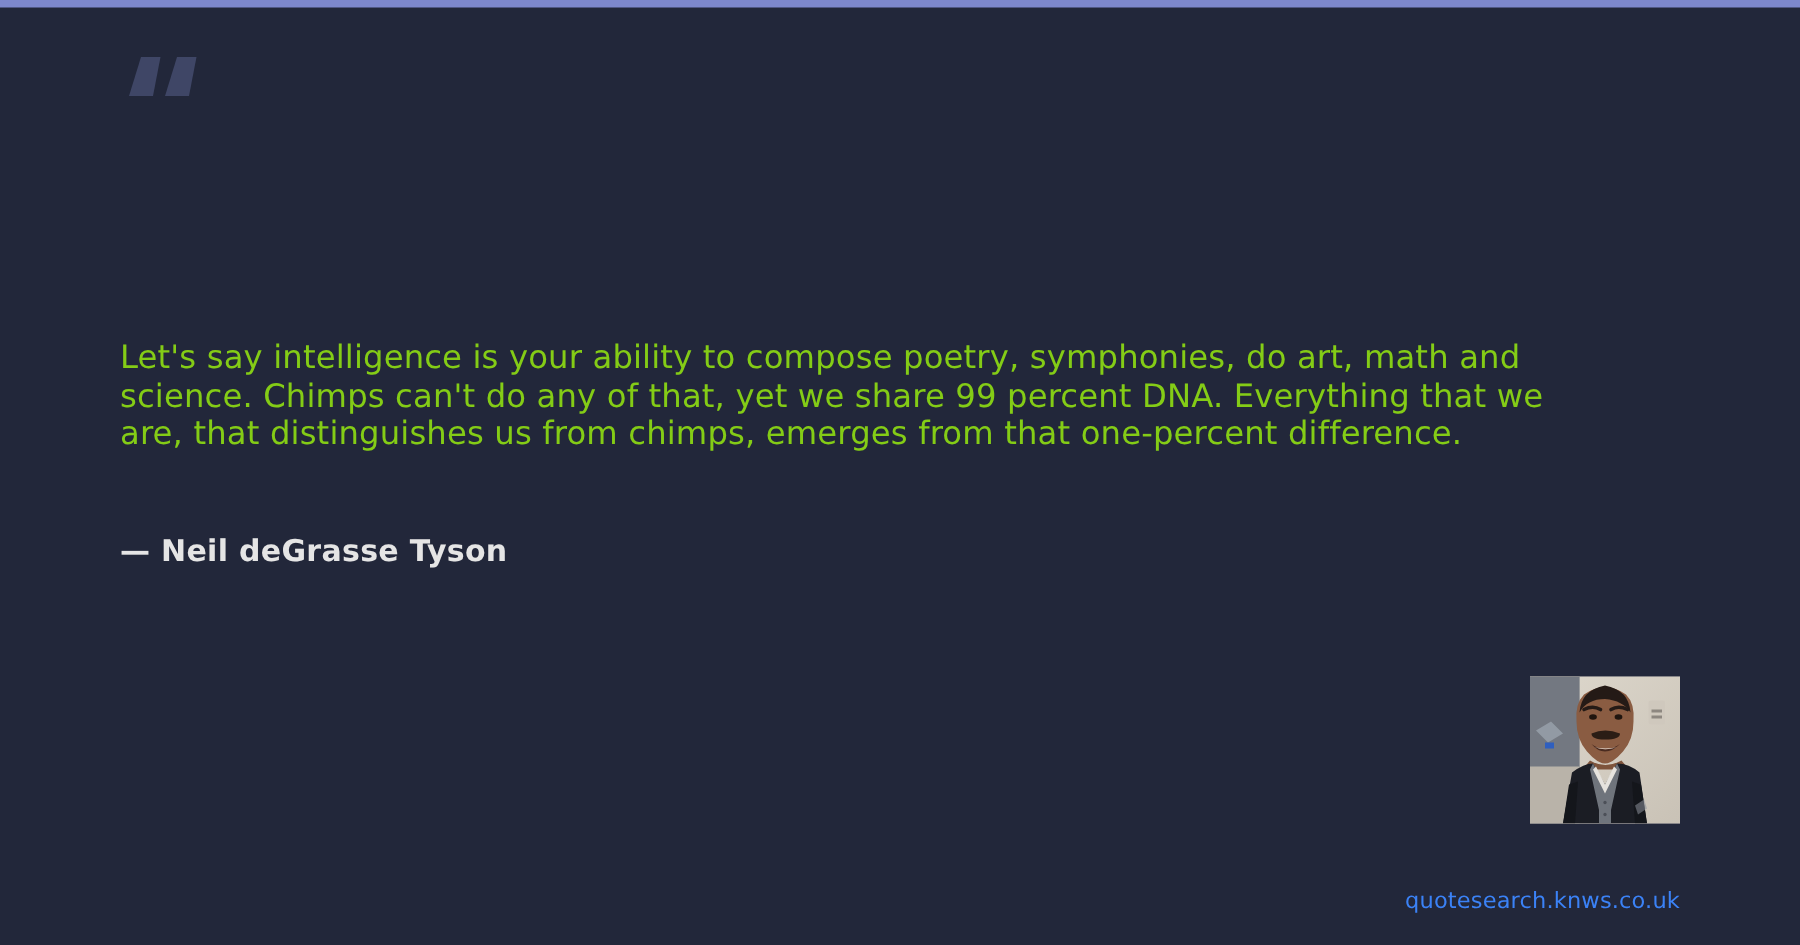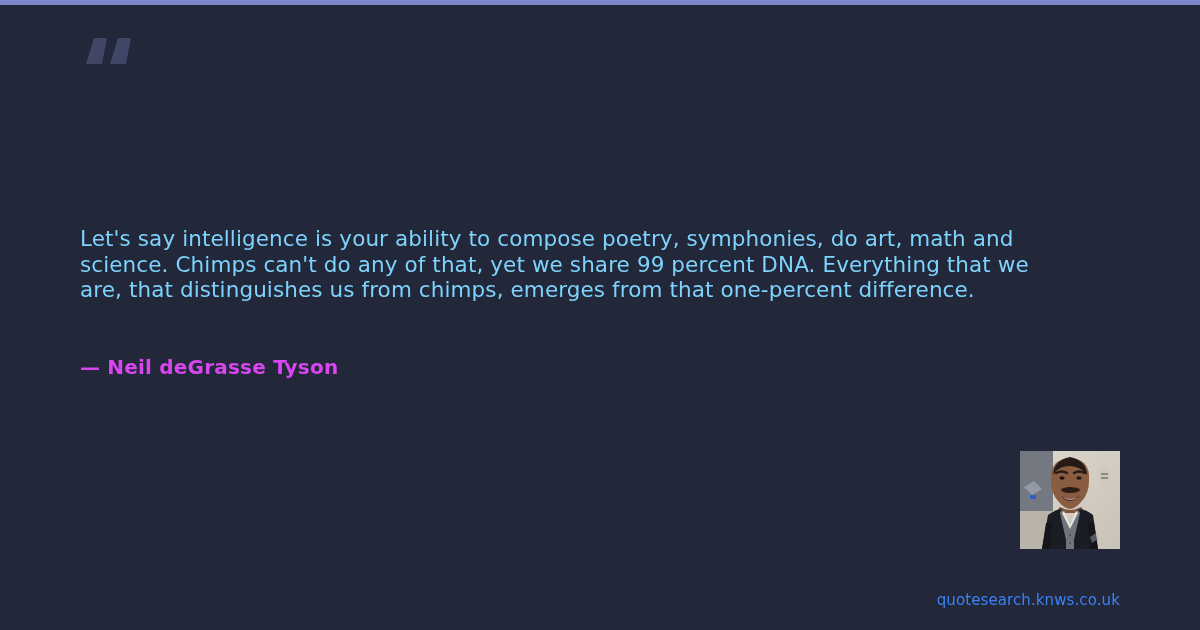--- a/index.html
+++ b/index.html
@@ -44,34 +44,34 @@
   }
 
   .quote-text {
     position: absolute;
     left: 80px;
     top: 226px;
     width: 980px;
     font-family: "DejaVu Sans", sans-serif;
     font-size: 21.5px;
     line-height: 25.6px;
-    color: #7dd3fc;
+    color: #84cc16;
     letter-spacing: 0.1px;
     white-space: pre-wrap;
     font-weight: 400;
   }
 
   .attribution {
     position: absolute;
     left: 80px;
     top: 355px;
     font-family: "DejaVu Sans", sans-serif;
     font-size: 20px;
     font-weight: bold;
-    color: #d946ef;
+    color: #e5e5e5;
     letter-spacing: 0.2px;
   }
 
   .portrait {
     position: absolute;
     left: 1020px;
     top: 451px;
     width: 100px;
     height: 98px;
     overflow: hidden;

